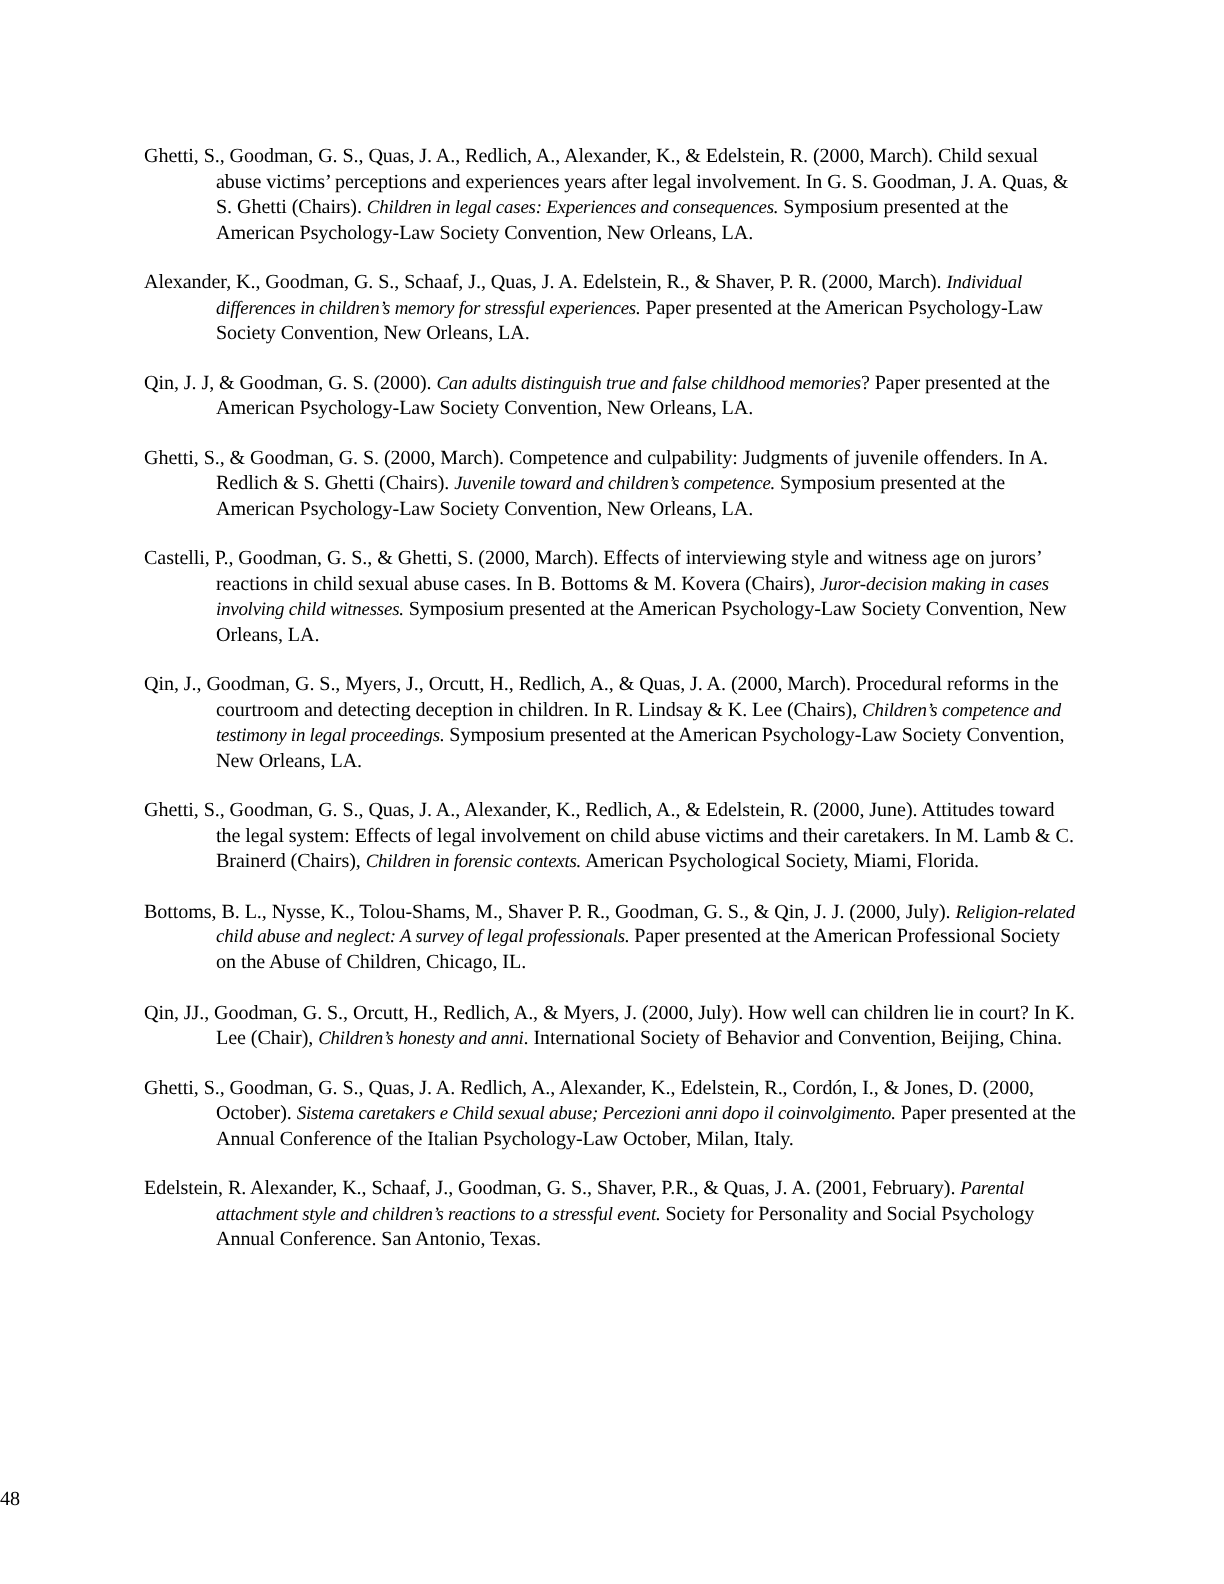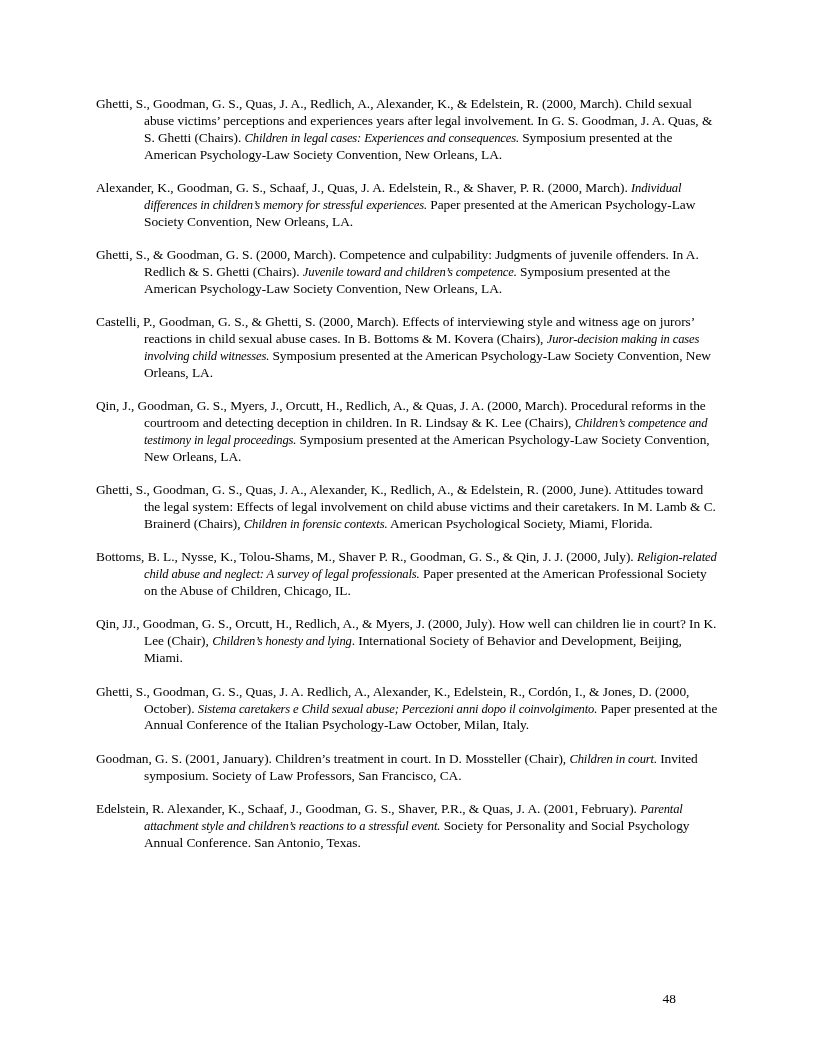--- a/index.html
+++ b/index.html
@@ -33,48 +33,48 @@
     .ref .it {
       font-style: italic;
       font-size: 12.6px;
       letter-spacing: -0.15px;
     }
     .page-number {
       position: absolute;
       left: 0;
       width: 676px;
       top: 991px;
-      text-align: right;
+      text-align: left;
       font-size: 13.4px;
       line-height: 16px;
     }
   </style>
 </head>
 <body>
 
 <div class="page">
   <div class="ref-list">
     <p class="ref"><span>Ghetti, S., Goodman, G. S., Quas, J. A., Redlich, A., Alexander, K., &amp; Edelstein, R. (2000, March). Child sexual&nbsp;&nbsp; abuse victims’ perceptions and experiences years after legal involvement. In G. S. Goodman, J. A. Quas, &amp; S. Ghetti (Chairs). </span><span class="it">Children in legal cases: Experiences and consequences.</span><span> Symposium presented at the American Psychology-Law Society Convention, New Orleans, LA.</span></p>
 
     <p class="ref"><span>Alexander, K., Goodman, G. S., Schaaf, J., Quas, J. A. Edelstein, R., &amp; Shaver, P. R. (2000, March). </span><span class="it">Individual differences in children’s memory for stressful experiences.</span><span> Paper presented at the American Psychology-Law Society Convention, New Orleans, LA.</span></p>
 
+    <p class="ref"><span>Qin, J. J, &amp; Goodman, G. S. (2000). </span><span class="it">Can adults distinguish true and false childhood memories</span><span>? Paper presented at the American Psychology-Law Society Convention, New Orleans, LA.</span></p>
 
     <p class="ref"><span>Ghetti, S., &amp; Goodman, G. S. (2000, March). Competence and culpability: Judgments of juvenile offenders. In A. Redlich &amp; S. Ghetti (Chairs). </span><span class="it">Juvenile toward and children’s competence.</span><span> Symposium presented at the American Psychology-Law Society Convention, New Orleans, LA.</span></p>
 
     <p class="ref"><span>Castelli, P., Goodman, G. S., &amp; Ghetti, S. (2000, March). Effects of interviewing style and witness age on jurors’ reactions in child sexual abuse cases. In B. Bottoms &amp; M. Kovera (Chairs), </span><span class="it">Juror-decision making in cases involving child witnesses.</span><span> Symposium presented at the American Psychology-Law Society Convention, New Orleans, LA.</span></p>
 
     <p class="ref"><span>Qin, J., Goodman, G. S., Myers, J., Orcutt, H., Redlich, A., &amp; Quas, J. A. (2000, March). Procedural reforms in the courtroom and detecting deception in children. In R. Lindsay &amp; K. Lee (Chairs), </span><span class="it">Children’s competence and testimony in legal proceedings.</span><span> Symposium presented at the American Psychology-Law Society Convention, New Orleans, LA.</span></p>
 
     <p class="ref"><span>Ghetti, S., Goodman, G. S., Quas, J. A., Alexander, K., Redlich, A., &amp; Edelstein, R. (2000, June). Attitudes toward the legal system: Effects of legal involvement on child abuse victims and their caretakers. In M. Lamb &amp; C. Brainerd (Chairs), </span><span class="it">Children in forensic contexts.</span><span> American Psychological Society, Miami, Florida.</span></p>
 
     <p class="ref"><span>Bottoms, B. L., Nysse, K., Tolou-Shams, M., Shaver P. R., Goodman, G. S., &amp; Qin, J. J. (2000, July). </span><span class="it">Religion-related child abuse and neglect: A survey of legal professionals.</span><span> Paper presented at the American Professional Society on the Abuse of Children, Chicago, IL.</span></p>
 
-    <p class="ref"><span>Qin, JJ., Goodman, G. S., Orcutt, H., Redlich, A., &amp; Myers, J. (2000, July). How well can children lie in court? In K. Lee (Chair), </span><span class="it">Children’s honesty and lying</span><span>. International Society of Behavior and Development, Beijing, Miami.</span></p>
+    <p class="ref"><span>Qin, JJ., Goodman, G. S., Orcutt, H., Redlich, A., &amp; Myers, J. (2000, July). How well can children lie in court? In K. Lee (Chair), </span><span class="it">Children’s honesty and anni</span><span>. International Society of Behavior and Convention, Beijing, China.</span></p>
 
     <p class="ref"><span>Ghetti, S., Goodman, G. S., Quas, J. A. Redlich, A., Alexander, K., Edelstein, R., Cordón, I., &amp; Jones, D. (2000, October). </span><span class="it">Sistema caretakers e Child sexual abuse; Percezioni anni dopo il coinvolgimento.</span><span> Paper presented at the Annual Conference of the Italian Psychology-Law October, Milan, Italy.</span></p>
 
-    <p class="ref"><span>Goodman, G. S. (2001, January). Children’s treatment in court. In D. Mossteller (Chair), </span><span class="it">Children in court.</span><span> Invited symposium. Society of Law Professors, San Francisco, CA.</span></p>
 
     <p class="ref"><span>Edelstein, R. Alexander, K., Schaaf, J., Goodman, G. S., Shaver, P.R., &amp; Quas, J. A. (2001, February). </span><span class="it">Parental attachment style and children’s reactions to a stressful event.</span><span> Society for Personality and Social Psychology Annual Conference. San Antonio, Texas.</span></p>
   </div>
 </div>
 
 <div class="page-number">48</div>
 
 </body></html>

